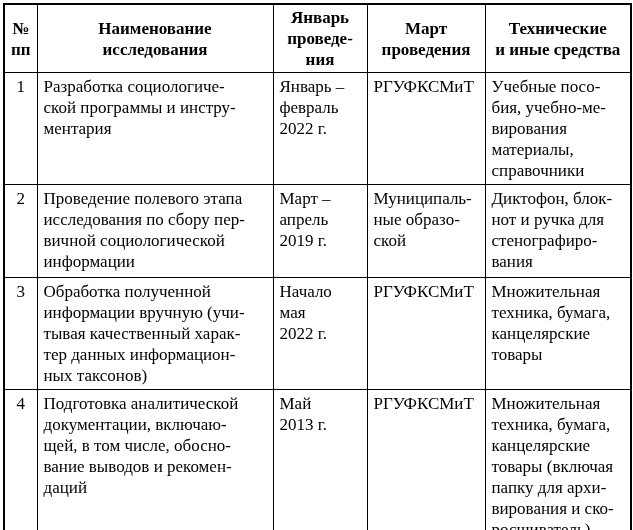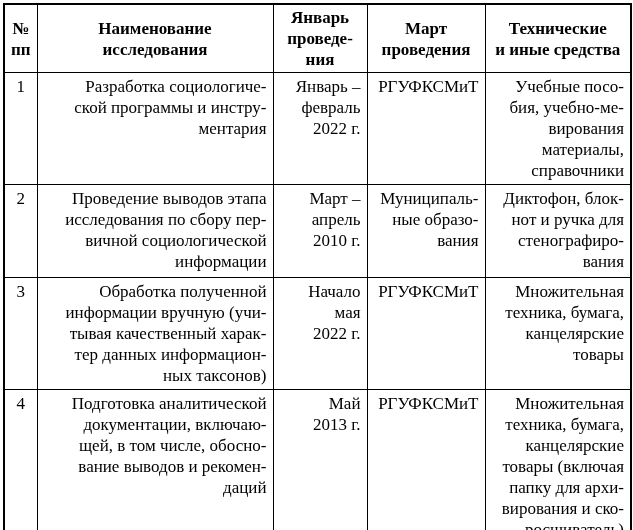--- a/index.html
+++ b/index.html
@@ -34,21 +34,21 @@
     padding: 3px 6px;
   }
   .doc-table th {
     font-weight: bold;
     text-align: center;
     vertical-align: middle;
     padding: 2px 2px;
   }
   .doc-table td {
     vertical-align: top;
-    text-align: right;
+    text-align: left;
   }
   .doc-table td.num {
     text-align: center;
     padding-left: 2px;
     padding-right: 2px;
   }
   col.c-num   { width: 33px; }
   col.c-name  { width: 236px; }
   col.c-time  { width: 94px; }
   col.c-place { width: 118px; }
@@ -97,30 +97,30 @@
 2022 г.</td>
         <td>РГУФКСМиТ</td>
         <td>Учебные посо-
 бия, учебно-ме-
 вирования
 материалы,
 справочники</td>
       </tr>
       <tr class="r-2">
         <td class="num">2</td>
-        <td>Проведение выводов этапа
+        <td>Проведение полевого этапа
 исследования по сбору пер-
 вичной социологической
 информации</td>
         <td>Март –
 апрель
-2010 г.</td>
+2019 г.</td>
         <td>Муниципаль-
 ные образо-
-вания</td>
+ской</td>
         <td>Диктофон, блок-
 нот и ручка для
 стенографиро-
 вания</td>
       </tr>
       <tr class="r-3">
         <td class="num">3</td>
         <td>Обработка полученной
 информации вручную (учи-
 тывая качественный харак-

